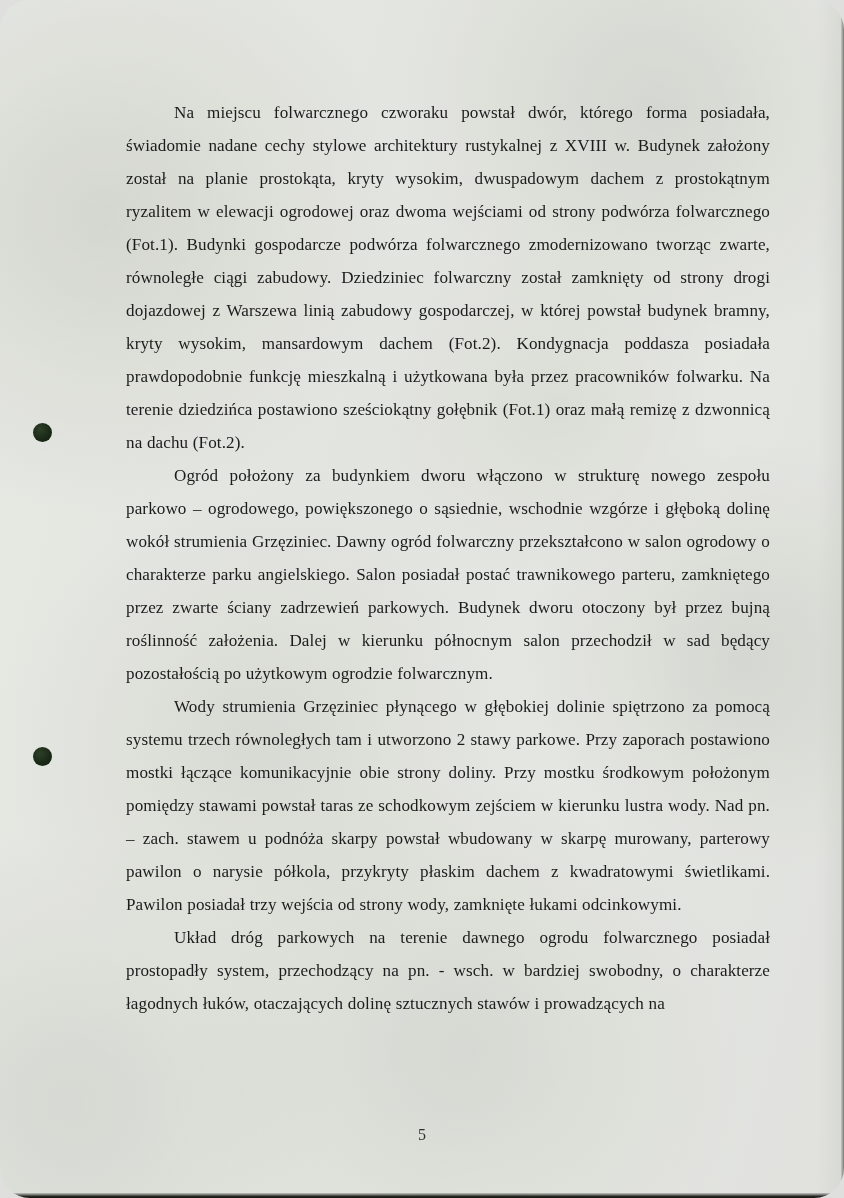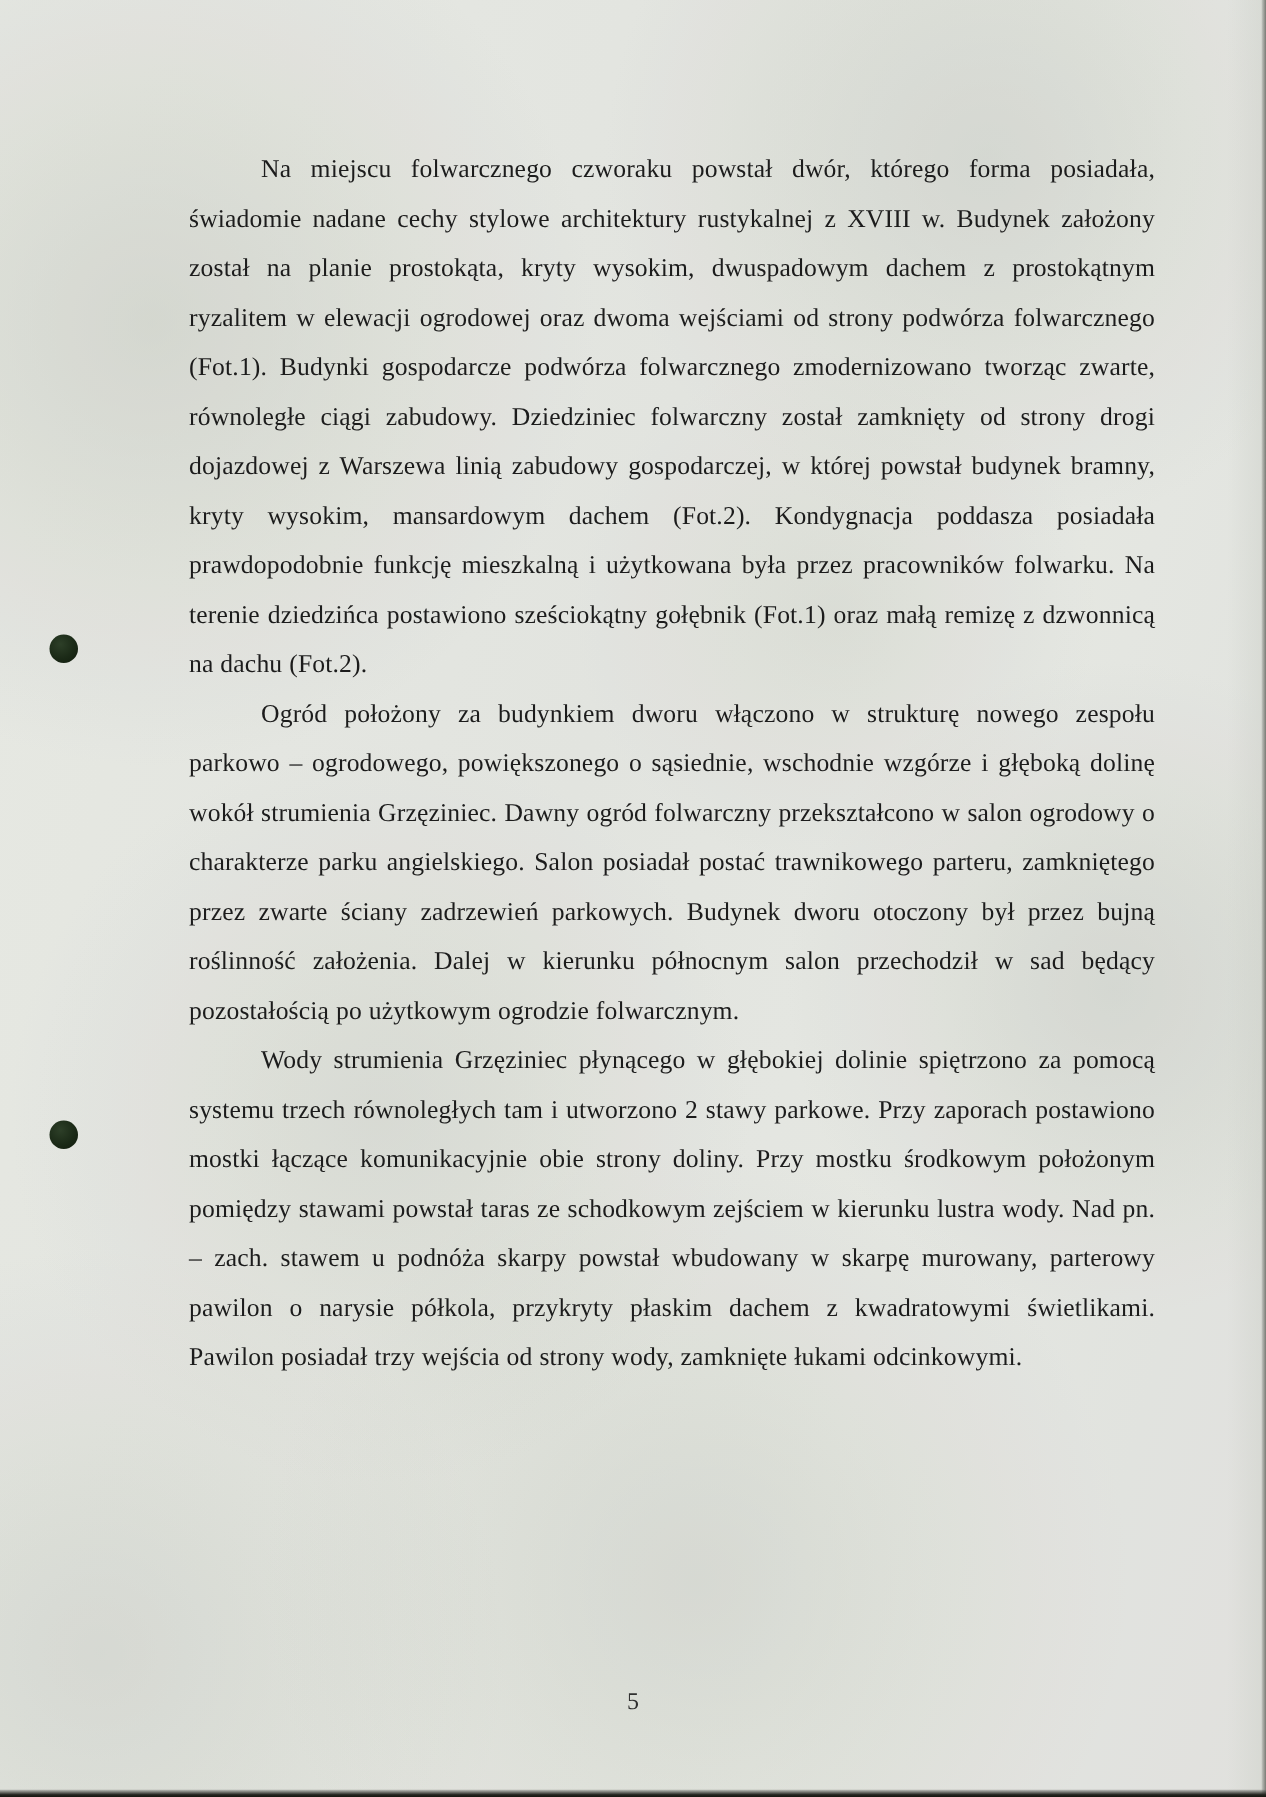--- a/index.html
+++ b/index.html
@@ -11,20 +11,21 @@
 
   .page {
     position: relative;
     width: 844px;
     height: 1198px;
     margin: 0 auto;
     background: #f1f2ef;
     overflow: hidden;
     font-family: "Liberation Serif", "DejaVu Serif", serif;
     color: #1b1b1b;
+    border-radius: 30px;
   }
 
   
   .page::before {
     content: "";
     position: absolute;
     inset: 0;
     pointer-events: none;
     background:
       radial-gradient(circle at 12% 18%, rgba(205,208,200,0.55) 0%, rgba(205,208,200,0) 24%),
@@ -122,19 +123,20 @@
 
   <div class="scan-band"></div>
 
   <span class="punch-mark first"></span>
   <span class="punch-mark second"></span>
 
   <div class="content">
     <p class="para">Na miejscu folwarcznego czworaku powstał dwór, którego forma posiadała, świadomie nadane cechy stylowe architektury rustykalnej z XVIII w. Budynek założony został na planie prostokąta, kryty wysokim, dwuspadowym dachem z prostokątnym ryzalitem w elewacji ogrodowej oraz dwoma wejściami od strony podwórza folwarcznego (Fot.1). Budynki gospodarcze podwórza folwarcznego zmodernizowano tworząc zwarte, równoległe ciągi zabudowy. Dziedziniec folwarczny został zamknięty od strony drogi dojazdowej z Warszewa linią zabudowy gospodarczej, w której powstał budynek bramny, kryty wysokim, mansardowym dachem (Fot.2). Kondygnacja poddasza posiadała prawdopodobnie funkcję mieszkalną i użytkowana była przez pracowników folwarku. Na terenie dziedzińca postawiono sześciokątny gołębnik (Fot.1) oraz małą remizę z dzwonnicą na dachu (Fot.2).</p>
     <p class="para">Ogród położony za budynkiem dworu włączono w strukturę nowego zespołu parkowo – ogrodowego, powiększonego o sąsiednie, wschodnie wzgórze i głęboką dolinę wokół strumienia Grzęziniec. Dawny ogród folwarczny przekształcono w salon ogrodowy o charakterze parku angielskiego. Salon posiadał postać trawnikowego parteru, zamkniętego przez zwarte ściany zadrzewień parkowych. Budynek dworu otoczony był przez bujną roślinność założenia. Dalej w kierunku północnym salon przechodził w sad będący pozostałością po użytkowym ogrodzie folwarcznym.</p>
     <p class="para">Wody strumienia Grzęziniec płynącego w głębokiej dolinie spiętrzono za pomocą systemu trzech równoległych tam i utworzono 2 stawy parkowe. Przy zaporach postawiono mostki łączące komunikacyjnie obie strony doliny. Przy mostku środkowym położonym pomiędzy stawami powstał taras ze schodkowym zejściem w kierunku lustra wody. Nad pn. – zach. stawem u podnóża skarpy powstał wbudowany w skarpę murowany, parterowy pawilon o narysie półkola, przykryty płaskim dachem z kwadratowymi świetlikami. Pawilon posiadał trzy wejścia od strony wody, zamknięte łukami odcinkowymi.</p>
+    <p class="para">Układ dróg parkowych na terenie dawnego ogrodu folwarcznego posiadał prostopadły system, przechodzący na pn. - wsch. w bardziej swobodny, o charakterze łagodnych łuków, otaczających dolinę sztucznych stawów i prowadzących na</p>
   </div>
 
   <div class="page-number">5</div>
 
   <div class="scan-edge-right"></div>
   <div class="scan-edge-bottom"></div>
 </div>
 
 </body></html>

